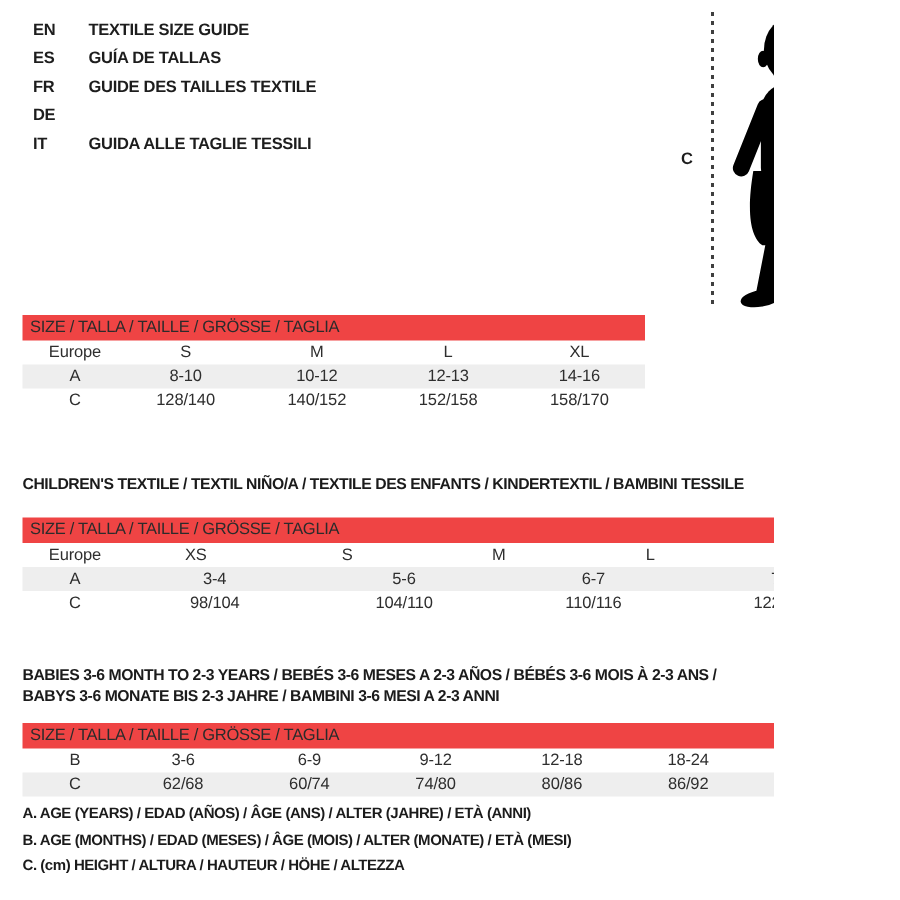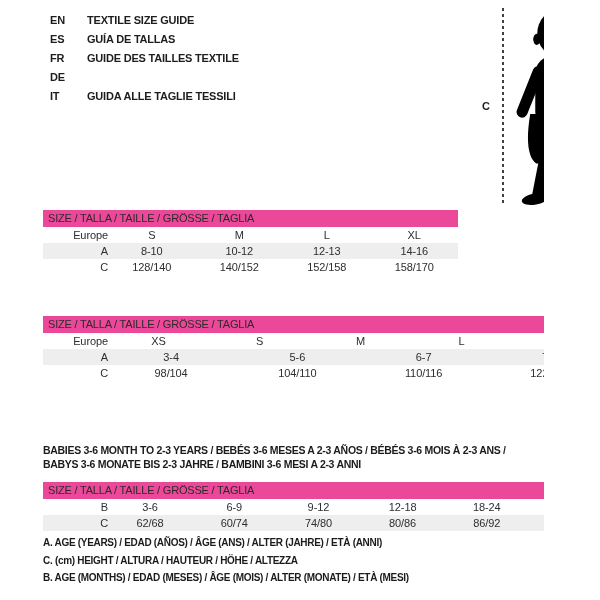--- a/index.html
+++ b/index.html
@@ -1,18 +1,18 @@
 <!DOCTYPE html>
 <html><head>
 <meta charset="utf-8">
 <style>
   html,body { margin:0; padding:0; background:#fff; }
   .page {
     position:relative; width:516px; height:600px; background:#ffffff;
-    font-family:"Liberation Sans", sans-serif; color:#1d1d1d; overflow:hidden;margin-left:28px;
+    font-family:"Liberation Sans", sans-serif; color:#1d1d1d; overflow:hidden;
   }
 
   
   .lang-list { position:absolute; left:22px; top:10px; }
   .lang-row { display:flex; height:19px; align-items:center; font-weight:bold; font-size:11px; letter-spacing:-0.2px; }
   .lang-code { width:37px; }
 
   
   .measure-line {
     position:absolute; left:474px; top:8px; width:2px; height:198px;
@@ -25,27 +25,27 @@
   .section { position:absolute; left:15px; }
   .sec-0 { top:210px; width:415px; }
   .sec-1 { top:316px; width:570px; }
   .sec-2 { top:443px; width:570px; }
   .table-title {
     font-weight:bold; font-size:10.5px; line-height:14px; letter-spacing:-0.3px;
     color:#1b1b1b; white-space:pre-line; margin-bottom:15px;
   }
   .sec-2 .table-title { margin-bottom:11px; }
   .size-header {
-    background:#ec4899; height:17px; line-height:17px; padding-left:5px;
+    background:#ef4444; height:17px; line-height:17px; padding-left:5px;
     font-size:11px; color:#2b2b2b; letter-spacing:-0.2px;
   }
   .trow { display:flex; height:16px; font-size:11px; color:#2e2e2e; }
   .trow.shaded { background:#eeeeee; }
   .cell { flex:1; text-align:center; line-height:16px; letter-spacing:-0.1px; }
-  .cell.first { flex:0 0 60px; text-align:right; padding-left:5px; }
+  .cell.first { flex:0 0 60px; text-align:center; padding-left:5px; }
 
   
   .legend { position:absolute; left:15px; top:534px; }
   .legend-line { font-weight:bold; font-size:10px; line-height:17.5px; letter-spacing:-0.3px; color:#1b1b1b; }
 </style>
 </head>
 <body>
 
 <div class="page">
 
@@ -116,20 +116,21 @@
           <div class="cell first">C</div>
           <div class="cell">128/140</div>
           <div class="cell">140/152</div>
           <div class="cell">152/158</div>
           <div class="cell">158/170</div>
         </div>
       </div>
   </div>
 
   <div class="section sec-1">
+    <div class="table-title">CHILDREN'S TEXTILE / TEXTIL NIÑO/A / TEXTILE DES ENFANTS / KINDERTEXTIL / BAMBINI TESSILE</div>
     <div class="size-header">SIZE / TALLA / TAILLE / GRÖSSE / TAGLIA</div>
     <div>
         <div class="trow">
           <div class="cell first">Europe</div>
           <div class="cell">XS</div>
           <div class="cell">S</div>
           <div class="cell">M</div>
           <div class="cell">L</div>
           <div class="cell">XL</div>
         </div>
@@ -171,17 +172,17 @@
           <div class="cell">74/80</div>
           <div class="cell">80/86</div>
           <div class="cell">86/92</div>
           <div class="cell">92/98</div>
         </div>
       </div>
   </div>
 
   <div class="legend">
     <div class="legend-line">A. AGE (YEARS) / EDAD (AÑOS) / ÂGE (ANS) / ALTER (JAHRE) / ETÀ (ANNI)</div>
+    <div class="legend-line">B. AGE (MONTHS) / EDAD (MESES) / ÂGE (MOIS) / ALTER (MONATE) / ETÀ (MESI)</div>
     <div class="legend-line">C. (cm) HEIGHT / ALTURA / HAUTEUR / HÖHE / ALTEZZA</div>
-    <div class="legend-line">B. AGE (MONTHS) / EDAD (MESES) / ÂGE (MOIS) / ALTER (MONATE) / ETÀ (MESI)</div>
   </div>
 
 </div>
 
 </body></html>

